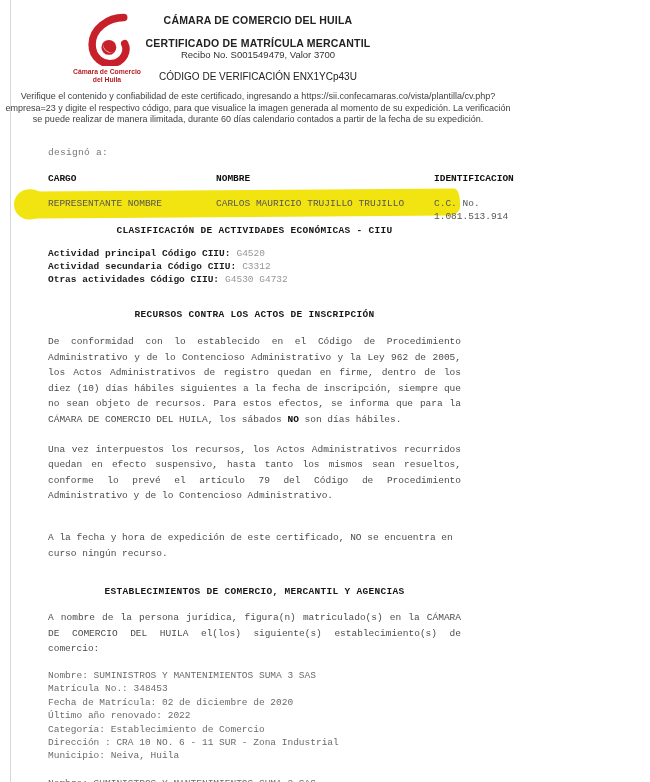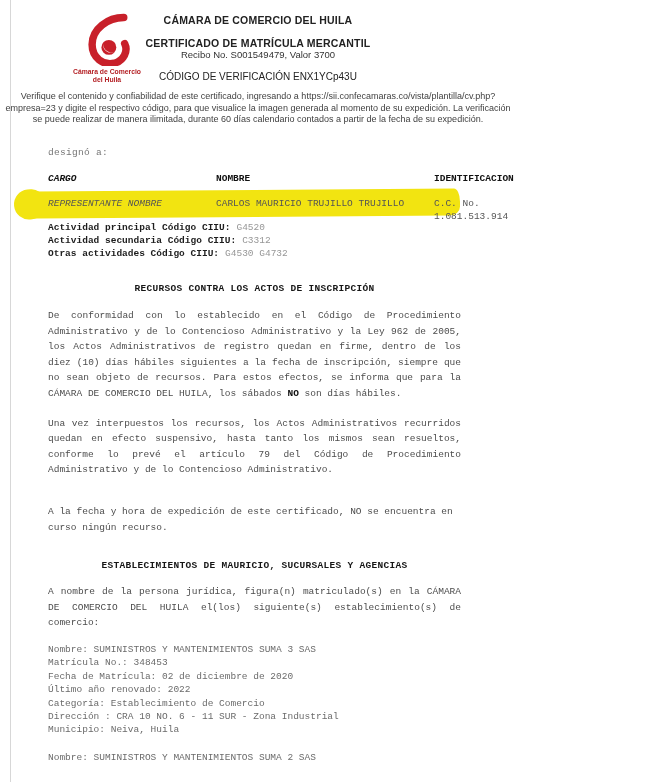--- a/index.html
+++ b/index.html
@@ -28,21 +28,21 @@
   .h-line2{font-size:9.5px;line-height:12px;color:#333;}
   .h-line .ml3{margin-left:3px;font-weight:normal;}
   .h-code{font-size:10px;font-weight:normal;margin-top:10px;}
   .note{font-size:9px;line-height:11.5px;color:#3f3f3f;max-width:584px;
         margin:9px auto 0 auto;text-align:center;}
 
   
   main{padding:0 55px 0 48px;font-size:9.5px;}
   .designo{margin-top:21px;color:#767676;letter-spacing:.3px;}
   .trow{display:flex;position:relative;margin-top:0;}
-  .trow .c1{width:168px;flex:none;font-style:italic;}
+  .trow .c1{width:168px;flex:none;}
   .trow .c2{width:218px;flex:none;}
   .trow .c3{flex:1;}
   .thead{margin-top:15px;font-weight:bold;color:#111;}
   .tdata{margin-top:13px;height:13px;line-height:13px;color:#555555;}
   .tdata .cell{position:relative;z-index:1;}
   .hl-band{
     position:absolute;left:-26px;right:1px;top:-7px;bottom:-7px;
     background:#f2e411;
     border-radius:12px 6px 10px 14px / 11px 13px 9px 13px;
     transform:rotate(-0.4deg);
@@ -101,32 +101,33 @@
       <span class="c3">IDENTIFICACION</span>
     </div>
 
     <div class="trow tdata">
       <span class="hl-band"></span>
       <span class="c1 cell">REPRESENTANTE NOMBRE</span>
       <span class="c2 cell">CARLOS MAURICIO TRUJILLO TRUJILLO</span>
       <span class="c3 cell">C.C. No. 1.081.513.914</span>
     </div>
 
+    <div class="mh ciiu">CLASIFICACIÓN DE ACTIVIDADES ECONÓMICAS - CIIU</div>
     <div class="kv-list">
       <div><b>Actividad principal Código CIIU:</b><span class="val">G4520</span></div>
       <div><b>Actividad secundaria Código CIIU:</b><span class="val">C3312</span></div>
       <div><b>Otras actividades Código CIIU:</b><span class="val">G4530 G4732</span></div>
     </div>
 
     <div class="mh recursos">RECURSOS CONTRA LOS ACTOS DE INSCRIPCIÓN</div>
     <p class="para"><span>De conformidad con lo establecido en el Código de Procedimiento Administrativo y de lo Contencioso Administrativo y la Ley 962 de 2005, los Actos Administrativos de registro quedan en firme, dentro de los diez (10) días hábiles siguientes a la fecha de inscripción, siempre que no sean objeto de recursos. Para estos efectos, se informa que para la CÁMARA DE COMERCIO DEL HUILA, los sábados </span><b>NO</b><span> son días hábiles.</span></p>
     <p class="para">Una vez interpuestos los recursos, los Actos Administrativos recurridos quedan en efecto suspensivo, hasta tanto los mismos sean resueltos, conforme lo prevé el artículo 79 del Código de Procedimiento Administrativo y de lo Contencioso Administrativo.</p>
     <p class="para single">A la fecha y hora de expedición de este certificado, NO se encuentra en curso ningún recurso.</p>
 
-    <div class="mh estab1">ESTABLECIMIENTOS DE MAURICIO, SUCURSALES Y AGENCIAS</div>
+    <div class="mh estab1">ESTABLECIMIENTOS DE COMERCIO, MERCANTIL Y AGENCIAS</div>
     <p class="para intro">A nombre de la persona jurídica, figura(n) matriculado(s) en la CÁMARA DE COMERCIO DEL HUILA el(los) siguiente(s) establecimiento(s) de comercio:</p>
 
 
     <div class="est">
       <div>Nombre: SUMINISTROS Y MANTENIMIENTOS SUMA 3 SAS</div>
       <div>Matrícula No.: 348453</div>
       <div>Fecha de Matrícula: 02 de diciembre de 2020</div>
       <div>Último año renovado: 2022</div>
       <div>Categoría: Establecimiento de Comercio</div>
       <div>Dirección : CRA 10 NO. 6 - 11 SUR - Zona Industrial</div>

